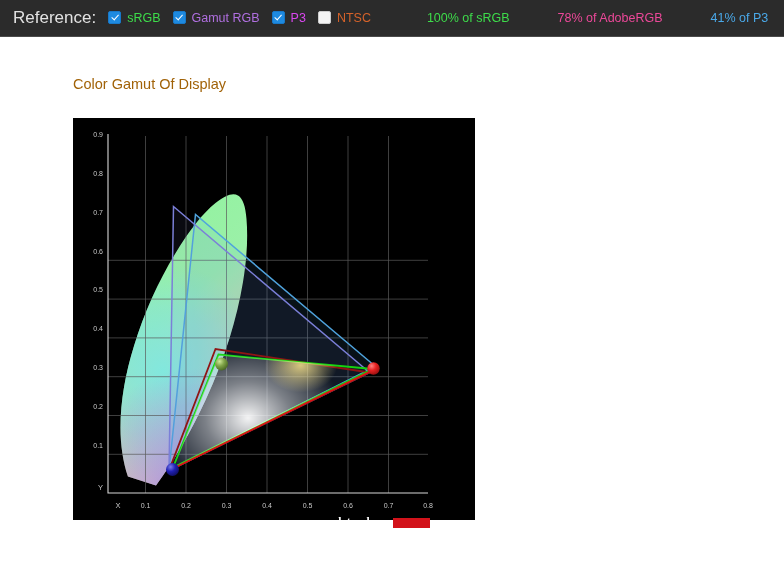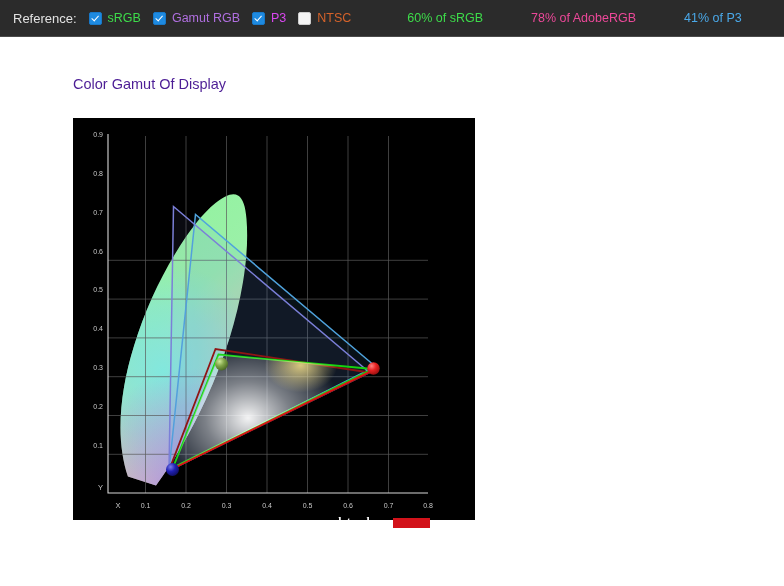--- a/index.html
+++ b/index.html
@@ -22,27 +22,27 @@
     width: 784px;
     height: 37px;
     background: #2b2b2b;
     border-bottom: 1px solid #4a4a4a;
     display: flex;
     align-items: center;
     box-sizing: border-box;
   }
   #reference-label {
     color: #e2e2e2;
-    font-size: 13px;
+    font-size: 17px;
     margin-left: 13px;
     white-space: nowrap;
   }
   .ref-group {
     display: flex;
-    align-items: center;
+    align-items: flex-start;
     margin-left: 12px;
     white-space: nowrap;
   }
   .cbox {
     width: 13px;
     height: 13px;
     border-radius: 2px;
     display: inline-block;
     position: relative;
     box-sizing: border-box;
@@ -88,21 +88,21 @@
     top: 38px;
     width: 784px;
     height: 548px;
     background: #ffffff;
   }
   #chart-title {
     position: absolute;
     left: 73px;
     top: 38px;
     font-size: 14.5px;
-    color: #4c1d95;
+    color: #a16207;
     white-space: nowrap;
   }
   #chart-caption {
     position: absolute;
     left: 73px;
     top: 505px;
     font-size: 14.5px;
     color: #2c2c2c;
     white-space: nowrap;
   }
@@ -195,21 +195,21 @@
   <label class="ref-group">
     <span class="cbox on"></span>
     <span class="ref-text" style="color:#d946ef;">P3</span>
   </label>
 
   <label class="ref-group">
     <span class="cbox off"></span>
     <span class="ref-text" style="color:#d4622a;">NTSC</span>
   </label>
 
-  <span class="pct" id="pct-srgb" style="color:#3ddc4a;">60% of sRGB</span>
+  <span class="pct" id="pct-srgb" style="color:#3ddc4a;">100% of sRGB</span>
   <span class="pct" id="pct-adobe" style="color:#ec4899;text-align:right;">78% of AdobeRGB</span>
   <span class="pct" id="pct-p3" style="color:#4aa8e8;">41% of P3</span>
 </div>
 
 <div id="content">
 
   <div id="chart-title">Color Gamut Of Display</div>
 
   <div id="gamut-chart">
     <svg width="402" height="402" viewBox="0 0 402 402">

